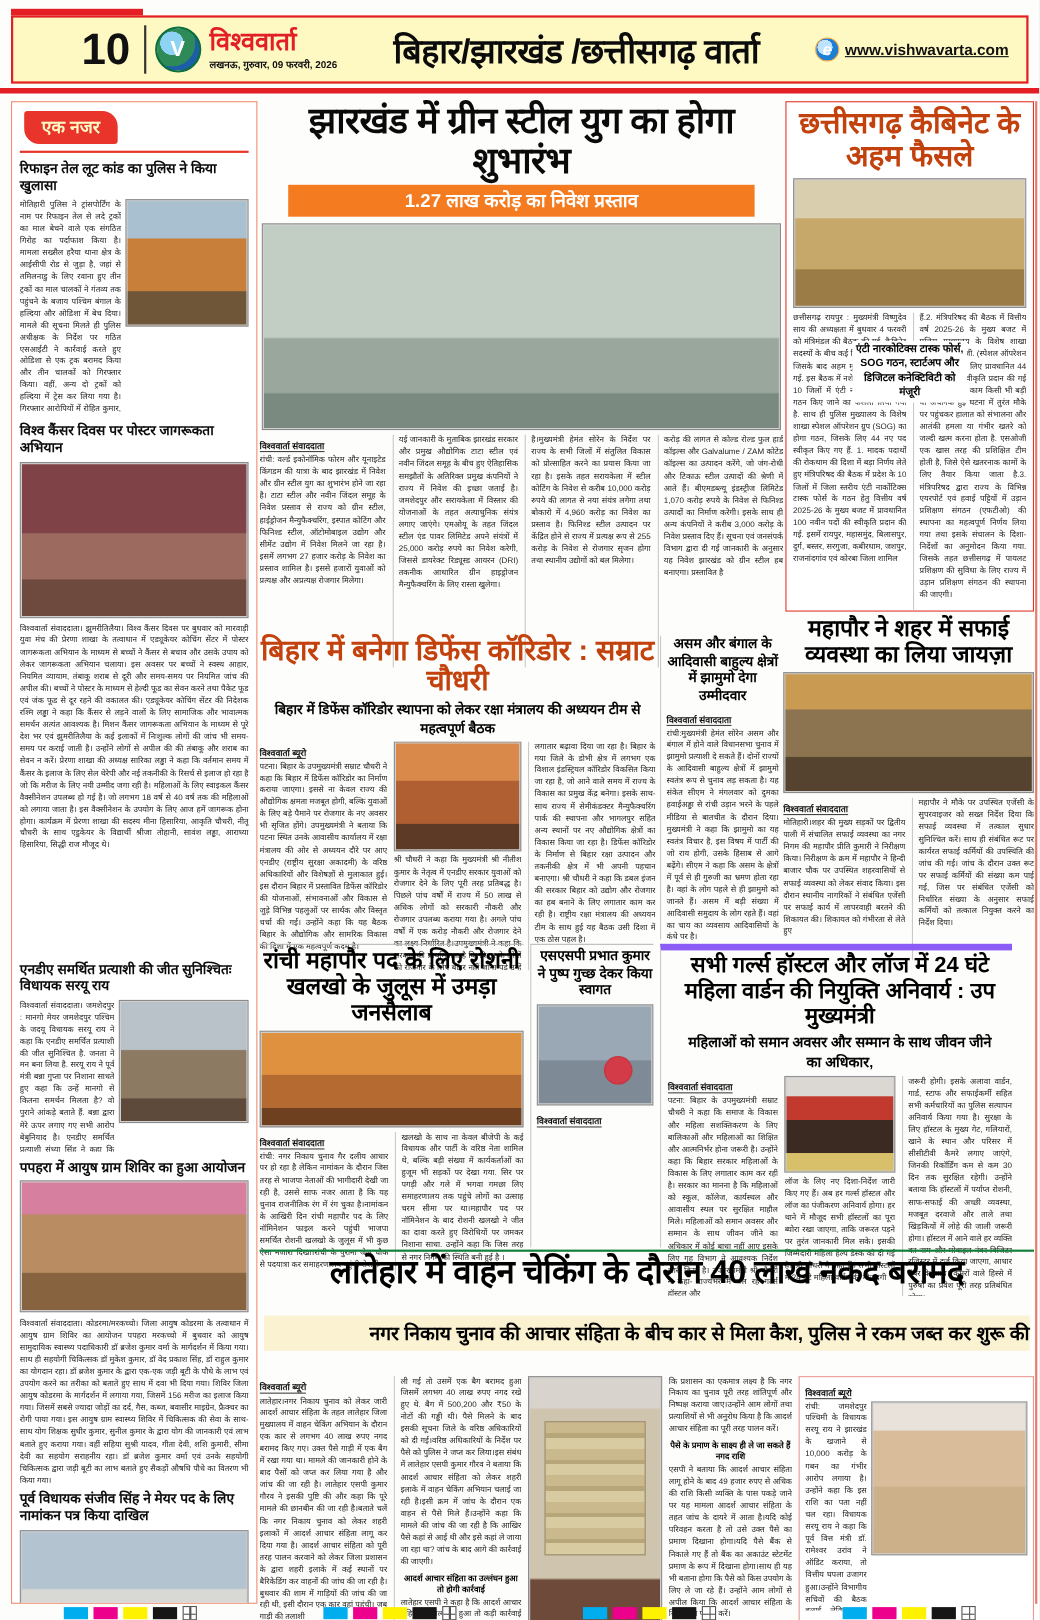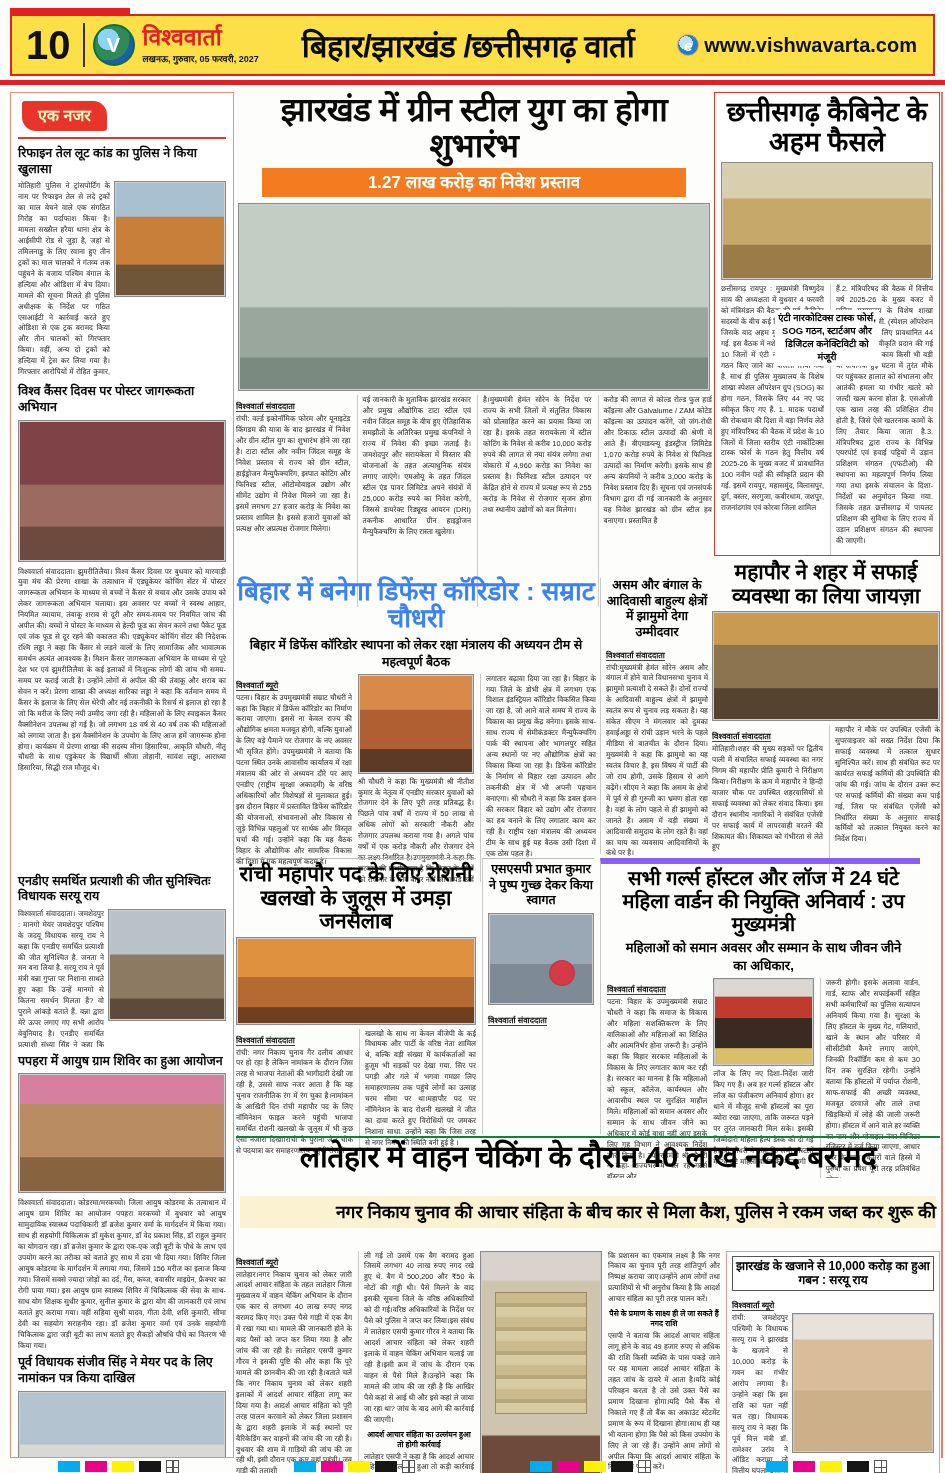--- a/index.html
+++ b/index.html
@@ -2,32 +2,32 @@
 <html><head>
 <meta charset="utf-8">
 <style>
   * { margin:0; padding:0; box-sizing:border-box; }
   html,body { background:#e9e9e9; }
   body { font-family:"Liberation Sans","DejaVu Sans",sans-serif; }
   .page { position:relative; width:945px; height:1473px; background:#fdfdfb; margin:0 auto; overflow:hidden; }
 
   
   .hdr-accent { position:absolute; left:10px; top:8px; width:120px; height:8px; background:#e31e24; }
-  .hdr-box { position:absolute; left:10px; top:14px; width:925px; height:62px; border:2px solid #e31e24; background:#fde047; display:flex; align-items:center; }
+  .hdr-box { position:absolute; left:10px; top:14px; width:925px; height:62px; border:2px solid #e31e24; background:#fef9c3; display:flex; align-items:center;padding-left:48px; }
   .hdr-rule { position:absolute; left:0px; top:80px; width:945px; height:5px; background:#e31e24; }
   .pageno { font-size:40px; font-weight:bold; color:#111; padding:0 12px 0 14px; }
   .hdr-divider { width:2px; height:44px; background:#333; margin-right:8px; }
   .logo-circle { width:42px; height:42px; border-radius:50%; background:radial-gradient(circle at 35% 35%, #8fd3f4 0 30%, #2e8b57 31% 60%, #1c5fa8 61% 100%); border:2px solid #0d6e3f; display:flex; align-items:center; justify-content:center; color:#fff; font-weight:bold; font-size:20px; margin-right:8px; }
   .masthead-block { display:flex; flex-direction:column; }
   .masthead { color:#e31e24; font-weight:bold; font-size:23px; line-height:1.05; }
   .dateline { color:#111; font-weight:bold; font-size:9px; margin-top:3px; }
   .edition-title { flex:1; text-align:center; font-size:31px; font-weight:bold; color:#0b0b0b; letter-spacing:-0.5px; }
   .site { display:flex; align-items:center; gap:5px; padding-right:16px; }
   .e-icon { width:22px; height:22px; border-radius:50%; background:radial-gradient(circle at 40% 40%, #bfe3ff 0 40%, #1e7fd6 41% 100%); color:#fff; font-style:italic; font-weight:bold; font-size:15px; display:flex; align-items:center; justify-content:center; border:1px solid #f2a33c; }
-  .site-url { font-weight:bold; font-size:20px; color:#111; }
+  .site-url { font-weight:bold; font-size:14px; color:#111;text-decoration:underline; }
 
   
   .byline { font-weight:bold; font-size:8px; color:#111; border-bottom:1px solid #444; display:inline-block; margin-bottom:2px; }
   .body-txt { font-size:7.3px; line-height:1.5; text-align:justify; color:#1c1c1c; overflow:hidden; }
   .photo { border:1px solid #8a8a8a; box-shadow:inset 0 0 0 1px #cfcfcf; }
   .vr { border-left:1px solid #c9c9c9; padding-left:5px; }
   .subhead-inline { font-weight:bold; text-align:center; font-size:7.6px; margin:3px 0; }
 
   
   .left-col { position:absolute; left:10px; top:92px; width:224px; height:1366px; border:1.5px solid #ef8d76; padding:6px 7px; background:#fff; overflow:hidden; }
@@ -42,29 +42,29 @@
 
   
   .main-art { position:absolute; left:236px; top:92px; width:476px; height:482px; }
   .main-head { font-size:33px; font-weight:bold; text-align:center; color:#0a0a0a; line-height:1.08; letter-spacing:-0.5px; }
   .main-strap { background:#f47b20; color:#fff; font-weight:bold; font-size:17px; text-align:center; margin:5px 26px 6px; padding:2px 0 4px; }
   .ph-mou { width:472px; height:188px; margin:0 auto 4px; background:linear-gradient(180deg,#c2cec4 0 55%,#9aa79c 56% 82%,#7b8a80 83% 100%); }
   .main-cols { display:grid; grid-template-columns:1fr 1fr 1fr 1fr; gap:6px; height:212px; overflow:hidden; }
 
   
   .cabinet { position:absolute; left:714px; top:92px; width:226px; height:464px; border:1.5px solid #e3342a; background:#fff; padding:5px 6px; overflow:hidden; }
-  .cab-head { font-size:27px; font-weight:bold; text-align:center; line-height:1.1; color:#000000; }
+  .cab-head { font-size:27px; font-weight:bold; text-align:center; line-height:1.1; color:#c2410c; }
   .ph-cabinet { width:100%; height:118px; margin:5px 0 4px; background:linear-gradient(180deg,#d9cfae 0 30%,#c6a96a 31% 70%,#9b7c46 71% 100%); }
   .cab-body { position:relative; height:275px; overflow:hidden; }
   .cab-cols { display:grid; grid-template-columns:1fr 1fr; gap:6px; height:100%; }
   .pullquote { position:absolute; left:50%; top:26px; transform:translateX(-50%); width:104px; background:#fff; border:0; font-weight:bold; font-size:9.5px; text-align:center; line-height:1.35; padding:2px; }
 
   
   .defence { position:absolute; left:236px; top:578px; width:360px; height:276px; }
-  .def-head { font-size:26px; font-weight:bold; text-align:center; line-height:1.05; color:#3b82f6; }
+  .def-head { font-size:26px; font-weight:bold; text-align:center; line-height:1.05; color:#c2410c; }
   .def-sub { font-size:12.5px; font-weight:bold; text-align:center; margin:3px 0 4px; }
   .def-cols { display:grid; grid-template-columns:1fr 1fr 1fr; gap:6px; height:208px; overflow:hidden; }
   .ph-samrat { width:100%; height:100px; margin-bottom:3px; background:linear-gradient(180deg,#d98a4a 0 35%,#b05f33 36% 75%,#5d3a25 76% 100%); }
 
   .jhamumo { position:absolute; left:600px; top:578px; width:108px; height:276px; border-left:1px solid #c9c9c9; padding-left:5px; }
   .jh-head { font-size:12.5px; font-weight:bold; text-align:center; line-height:1.25; margin-bottom:3px; }
 
   .mayor { position:absolute; left:712px; top:560px; width:228px; height:294px; }
   .mayor-head { font-size:21px; font-weight:bold; text-align:center; line-height:1.12; }
   .ph-street { width:100%; height:110px; margin:4px 0; background:linear-gradient(180deg,#c89a52 0 30%,#8c7450 31% 70%,#55432f 71% 100%); }
@@ -115,21 +115,21 @@
 
 <div class="page">
 
   <div class="hdr-accent"></div>
   <div class="hdr-box">
     <div class="pageno">10</div>
     <div class="hdr-divider"></div>
     <div class="logo-circle">V</div>
     <div class="masthead-block">
       <div class="masthead">विश्ववार्ता</div>
-      <div class="dateline">लखनऊ, गुरुवार, 05 फरवरी, 2027</div>
+      <div class="dateline">लखनऊ, गुरुवार, 09 फरवरी, 2026</div>
     </div>
     <div class="edition-title">बिहार/झारखंड /छत्तीसगढ़ वार्ता</div>
     <div class="site">
       <div class="e-icon">e</div>
       <div class="site-url">www.vishwavarta.com</div>
     </div>
   </div>
   <div class="hdr-rule"></div>
 
   <div class="left-col">
@@ -276,21 +276,20 @@
         <div class="body-txt">लातेहार एसपी ने कहा है कि आदर्श आचार संहिता का उल्लंघन हुआ तो कड़ी कार्रवाई की जाएगी। उन्होंने कहा</div>
       </div>
       <div class="photo ph-cash"></div>
       <div>
         <div class="body-txt">कि प्रशासन का एकमात्र लक्ष्य है कि नगर निकाय का चुनाव पूरी तरह शांतिपूर्ण और निष्पक्ष कराया जाए।उन्होंने आम लोगों तथा प्रत्याशियों से भी अनुरोध किया है कि आदर्श आचार संहिता का पूरी तरह पालन करें।</div>
         <div class="subhead-inline">पैसे के प्रमाण के साक्ष्य ही ले जा सकते हैं नगद राशि</div>
         <div class="body-txt">एसपी ने बताया कि आदर्श आचार संहिता लागू होने के बाद 49 हजार रुपए से अधिक की राशि किसी व्यक्ति के पास पकड़े जाने पर यह मामला आदर्श आचार संहिता के तहत जांच के दायरे में आता है।यदि कोई परिवहन करता है तो उसे उक्त पैसे का प्रमाण दिखाना होगा।यदि पैसे बैंक से निकाले गए हैं तो बैंक का अकाउंट स्टेटमेंट प्रमाण के रूप में दिखाना होगा।साथ ही यह भी बताना होगा कि पैसे को किस उपयोग के लिए ले जा रहे हैं। उन्होंने आम लोगों से अपील किया कि आदर्श आचार संहिता के नियमों का पालन करें।</div>
       </div>
 
       <div class="saryu-box">
-        <div class="sa-head">झारखंड के खजाने से 10,000 करोड़ का हुआ गबन : सरयू राय</div>
         <span class="byline">विश्ववार्ता ब्यूरो</span>
         <div>
           <div class="photo ph-saryu"></div>
           <div class="body-txt" style="height:190px;">रांची: जमशेदपुर पश्चिमी के विधायक सरयू राय ने झारखंड के खजाने से 10,000 करोड़ के गबन का गंभीर आरोप लगाया है।उन्होंने कहा कि इस राशि का पता नहीं चल रहा। विधायक सरयू राय ने कहा कि पूर्व वित्त मंत्री डॉ. रामेश्वर उरांव ने ऑडिट कराया, तो वित्तीय घपला उजागर हुआ।उन्होंने विभागीय सचिवों की बैठक बुलाई, लेकिन कुछ पता नहीं चला। वर्तमान वित्त मंत्री और मुख्यमंत्री हेमंत सोरेन को अरबों रुपये की इस हेराफेरी की जांच करानी चाहिए।</div>
         </div>
       </div>
     </div>
   </div>
 
   <div class="page-right-rule"></div>

